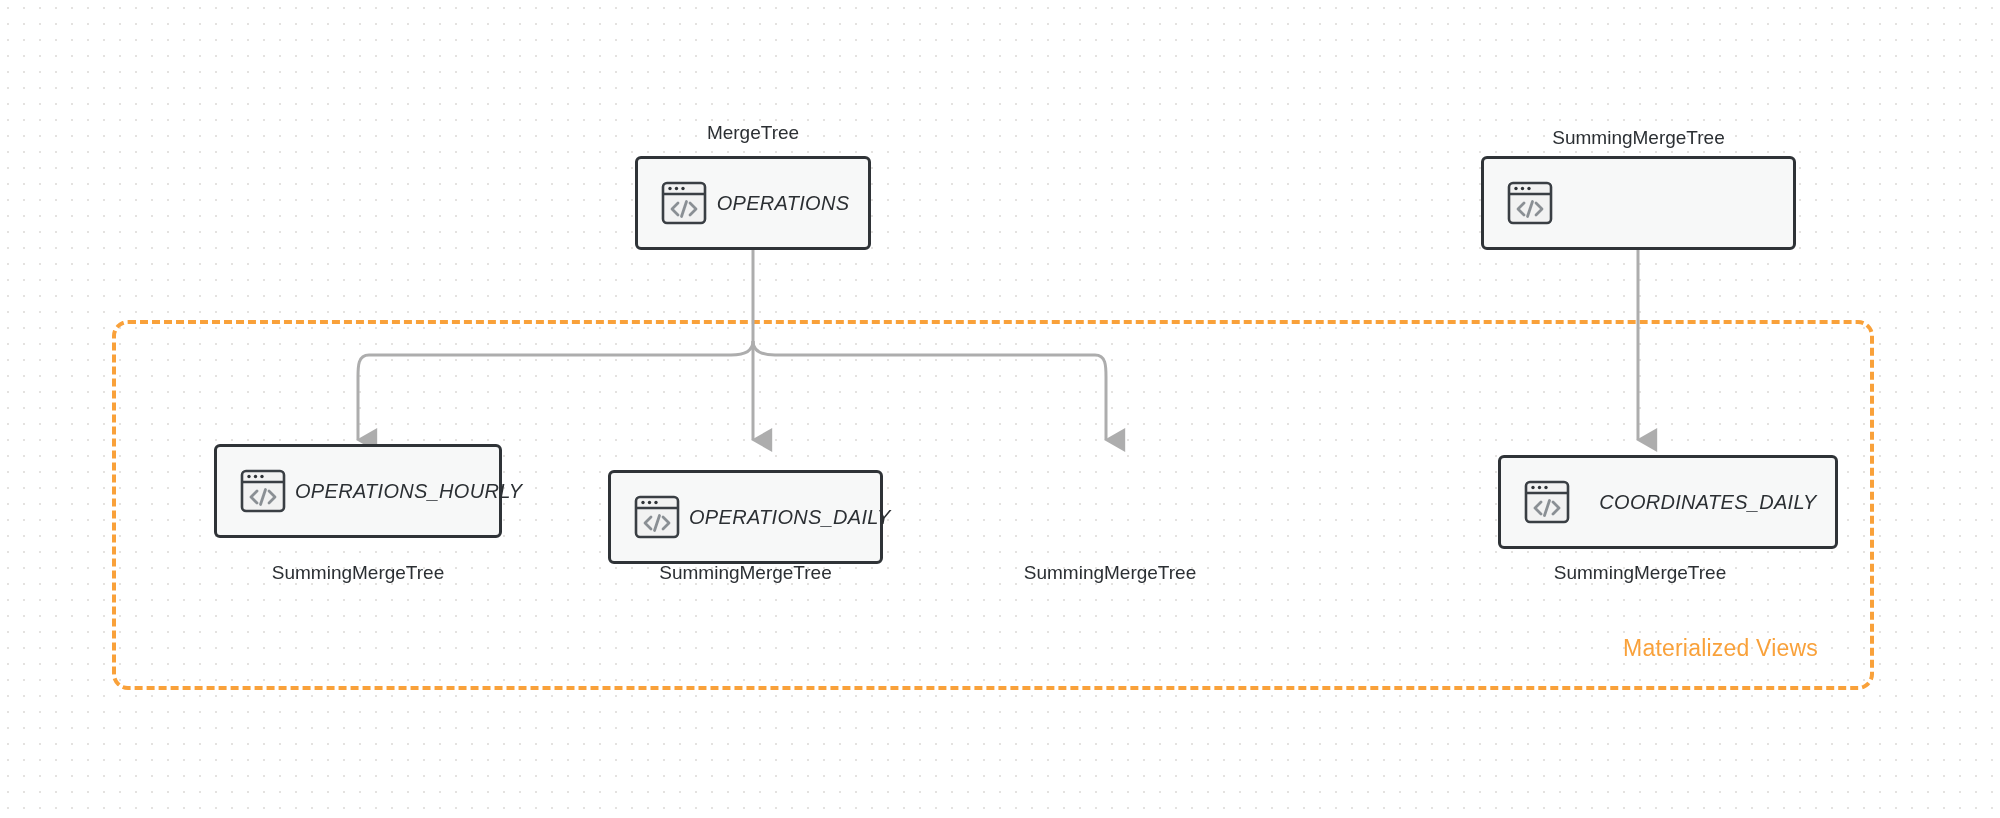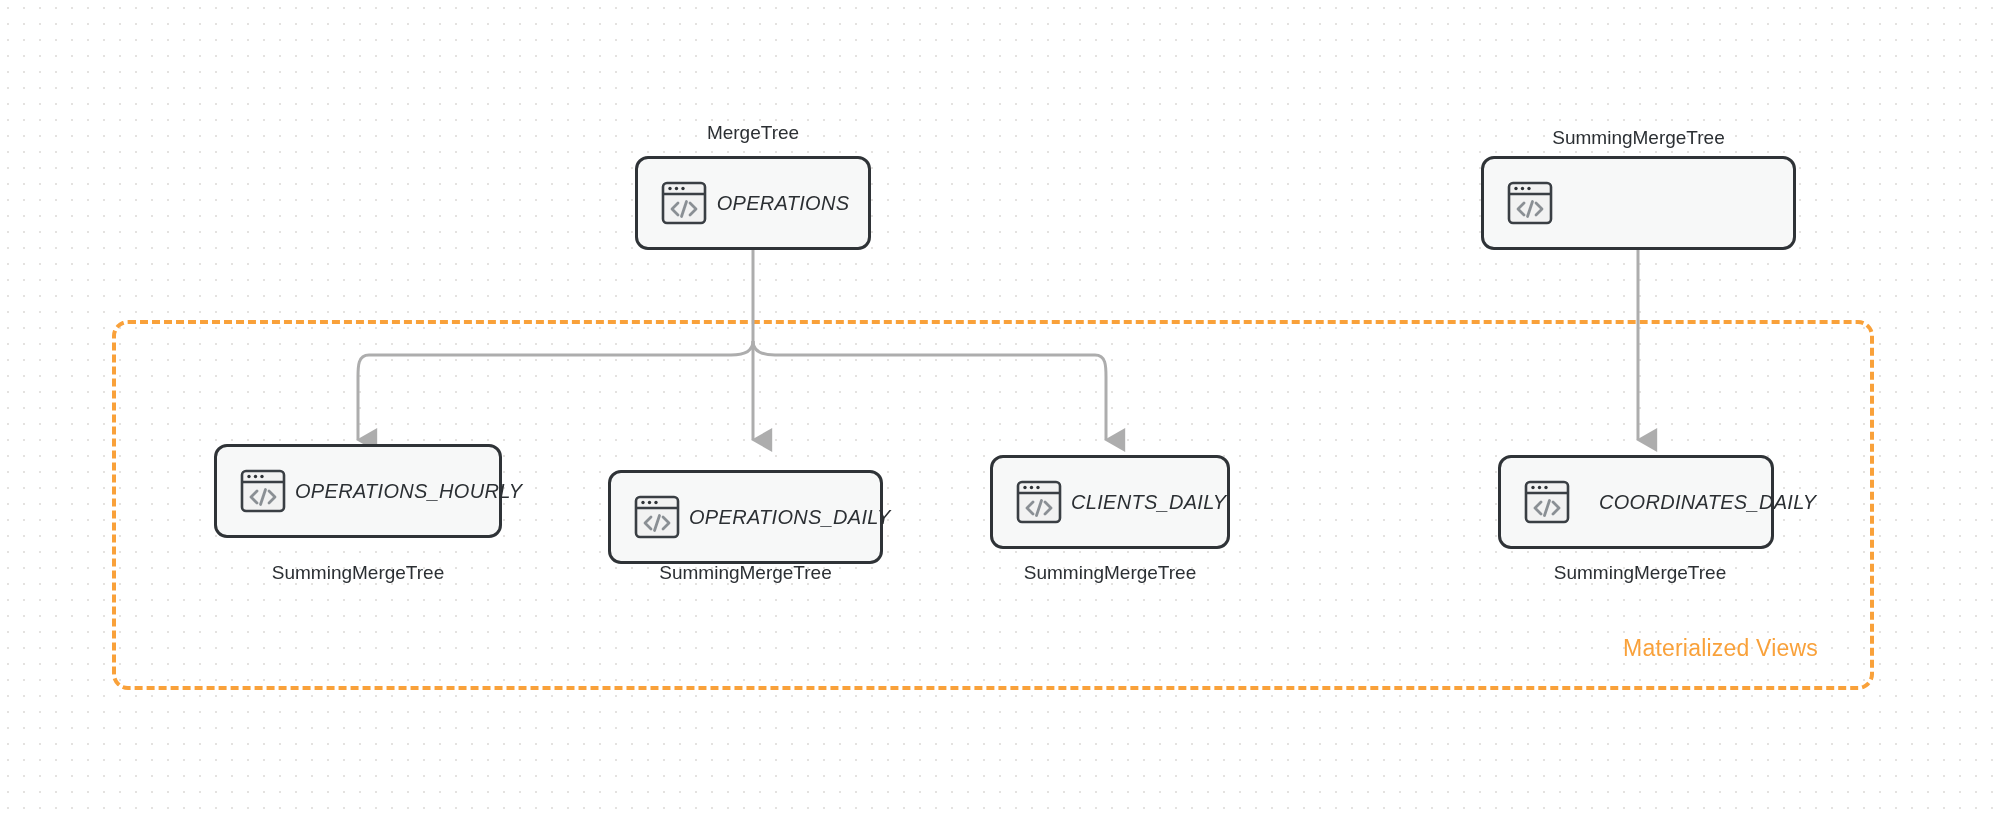--- a/index.html
+++ b/index.html
@@ -56,21 +56,21 @@
     letter-spacing: 0.2px;
     white-space: nowrap;
   }
 
   
   .node {
     position: absolute;
     box-sizing: border-box;
     background: #f7f8f8;
     border: 3px solid #2f3337;
-    border-radius: 13px;
+    border-radius: 6px;
     display: flex;
     align-items: center;
     height: 94px;
   }
 
   .node-icon {
     flex: 0 0 auto;
     margin-left: 22px;
     width: 48px;
     height: 48px;
@@ -97,21 +97,21 @@
     text-align: center;
   }
 
   
   #node-operations            { left: 635px;  top: 156px; width: 236px; }
   #node-operation-collection  { left: 1481px; top: 156px; width: 315px; }
 
   #node-operations-hourly     { left: 214px;  top: 444px; width: 288px; }
   #node-operations-daily      { left: 608px;  top: 470px; width: 275px; }
   #node-clients-daily         { left: 990px;  top: 455px; width: 240px; }
-  #node-coordinates-daily     { left: 1498px; top: 455px; width: 276px; gap: 20px; }
+  #node-coordinates-daily     { left: 1498px; top: 455px; width: 340px; gap: 20px; }
 
   
   #cap-operations             { left: 635px;  top: 122px; width: 236px; }
   #cap-operation-collection   { left: 1481px; top: 127px; width: 315px; }
 
   #cap-operations-hourly      { left: 214px;  top: 562px; width: 288px; }
   #cap-operations-daily       { left: 608px;  top: 562px; width: 275px; }
   #cap-clients-daily          { left: 990px;  top: 562px; width: 240px; }
   #cap-coordinates-daily      { left: 1498px; top: 562px; width: 284px; }
 </style>
@@ -196,33 +196,20 @@
       <circle cx="16.5" cy="9.5" r="1.7" fill="#2f3337"></circle>
       <circle cx="23" cy="9.5" r="1.7" fill="#2f3337"></circle>
       <path d="M 18 24 L 12 30 L 18 36" fill="none" stroke="#8a8f94" stroke-width="2.8" stroke-linecap="round" stroke-linejoin="round"></path>
       <path d="M 30 24 L 36 30 L 30 36" fill="none" stroke="#8a8f94" stroke-width="2.8" stroke-linecap="round" stroke-linejoin="round"></path>
       <path d="M 26.5 22.5 L 21.5 37.5" fill="none" stroke="#8a8f94" stroke-width="2.8" stroke-linecap="round"></path>
     </svg>
     <span class="node-label">OPERATIONS_DAILY</span>
   </div>
   <div class="engine-cap" id="cap-operations-daily">SummingMergeTree</div>
 
-  <div class="node" id="node-clients-daily">
-    <svg class="node-icon" viewBox="0 0 48 48" xmlns="http://www.w3.org/2000/svg">
-      <rect x="3" y="4" width="42" height="40" rx="4" ry="4" fill="#f2f2f2" stroke="#3a3f44" stroke-width="2.6"></rect>
-      <path d="M 3 15 L 45 15" stroke="#3a3f44" stroke-width="2.6" fill="none"></path>
-      <circle cx="10" cy="9.5" r="1.7" fill="#2f3337"></circle>
-      <circle cx="16.5" cy="9.5" r="1.7" fill="#2f3337"></circle>
-      <circle cx="23" cy="9.5" r="1.7" fill="#2f3337"></circle>
-      <path d="M 18 24 L 12 30 L 18 36" fill="none" stroke="#8a8f94" stroke-width="2.8" stroke-linecap="round" stroke-linejoin="round"></path>
-      <path d="M 30 24 L 36 30 L 30 36" fill="none" stroke="#8a8f94" stroke-width="2.8" stroke-linecap="round" stroke-linejoin="round"></path>
-      <path d="M 26.5 22.5 L 21.5 37.5" fill="none" stroke="#8a8f94" stroke-width="2.8" stroke-linecap="round"></path>
-    </svg>
-    <span class="node-label">CLIENTS_DAILY</span>
-  </div>
   <div class="engine-cap" id="cap-clients-daily">SummingMergeTree</div>
 
   <div class="node" id="node-coordinates-daily">
     <svg class="node-icon" viewBox="0 0 48 48" xmlns="http://www.w3.org/2000/svg">
       <rect x="3" y="4" width="42" height="40" rx="4" ry="4" fill="#f2f2f2" stroke="#3a3f44" stroke-width="2.6"></rect>
       <path d="M 3 15 L 45 15" stroke="#3a3f44" stroke-width="2.6" fill="none"></path>
       <circle cx="10" cy="9.5" r="1.7" fill="#2f3337"></circle>
       <circle cx="16.5" cy="9.5" r="1.7" fill="#2f3337"></circle>
       <circle cx="23" cy="9.5" r="1.7" fill="#2f3337"></circle>
       <path d="M 18 24 L 12 30 L 18 36" fill="none" stroke="#8a8f94" stroke-width="2.8" stroke-linecap="round" stroke-linejoin="round"></path>

